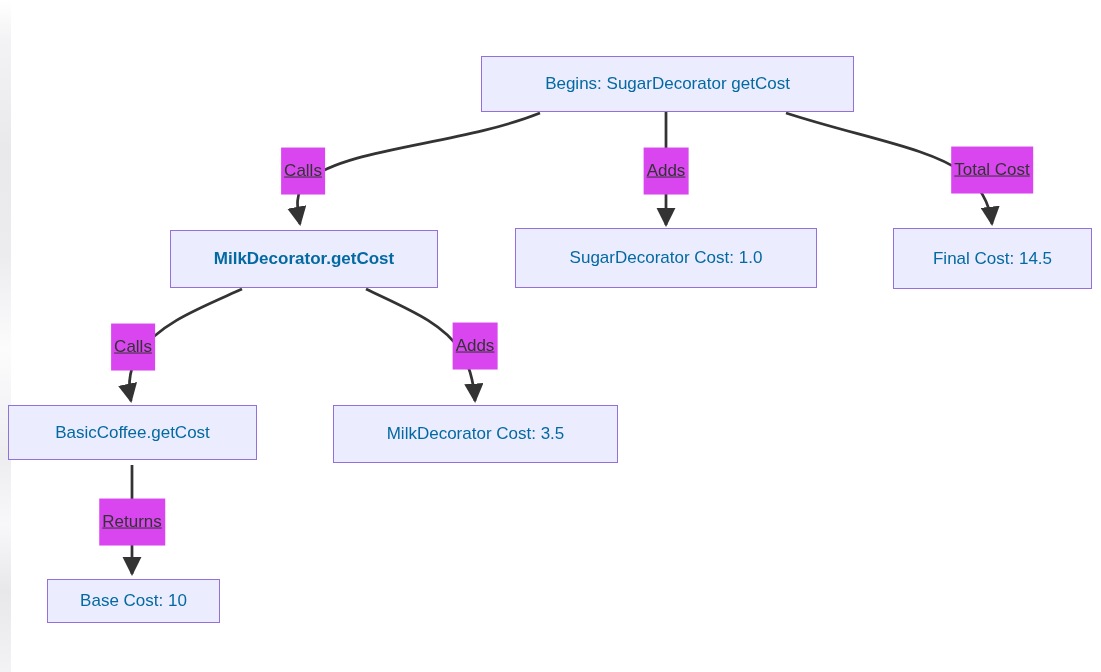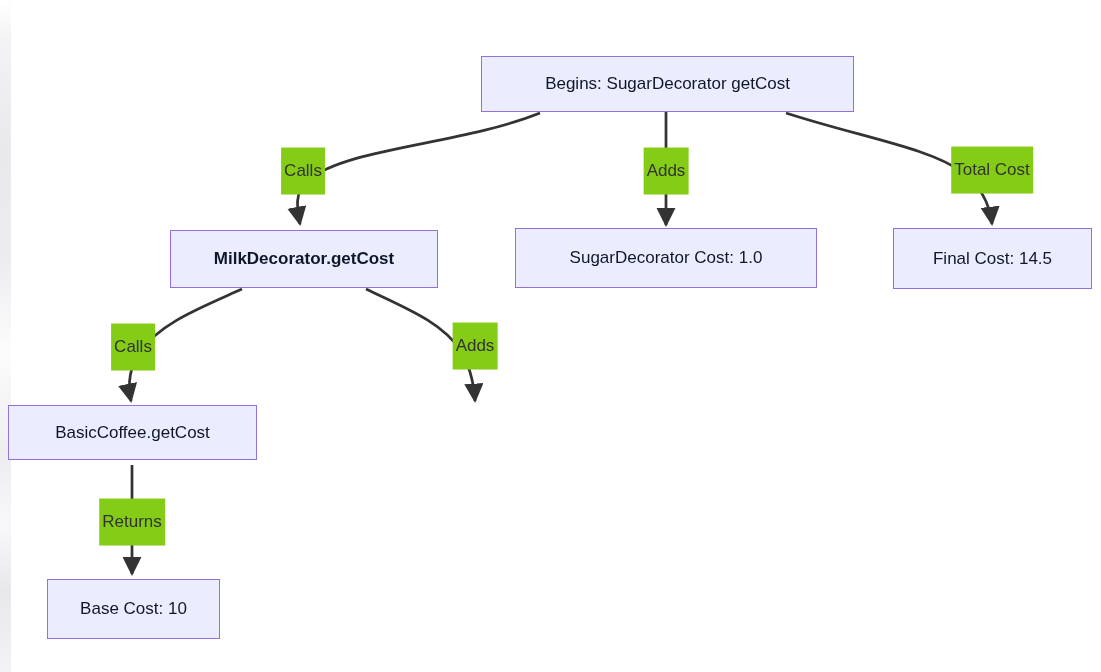--- a/index.html
+++ b/index.html
@@ -32,46 +32,47 @@
   .edge-path {
     fill: none;
     stroke: #333333;
     stroke-width: 2.75px;
   }
   .node {
     position: absolute;
     box-sizing: border-box;
     background: #ECECFF;
     border: 1px solid #9370DB;
-    color: #0f172a;
+    color: #0369a1;
     font-size: 17px;
     display: flex;
     align-items: center;
     justify-content: center;
     text-align: center;
     white-space: nowrap;
   }
   .edge-label {
     position: absolute;
     transform: translate(-50%, -50%);
-    background: #84cc16;
+    background: #d946ef;
     color: #333333;
     font-size: 17px;
     line-height: 1.35;
     padding: 12px 3px;
     white-space: nowrap;
+    text-decoration: underline;
   }
   
   #n-begins     { left: 481px; top:  56px; width: 373px; height: 56px; }
   #n-milkget    { left: 170px; top: 230px; width: 268px; height: 58px; font-weight: bold; }
   #n-sugarcost  { left: 515px; top: 228px; width: 302px; height: 60px; align-items: center; }
   #n-finalcost  { left: 893px; top: 228px; width: 199px; height: 61px; justify-content: center; }
   #n-basicget   { left:   8px; top: 405px; width: 249px; height: 55px; }
   #n-milkcost   { left: 333px; top: 405px; width: 285px; height: 58px; }
-  #n-basecost   { left:  47px; top: 579px; width: 173px; height: 60px; }
+  #n-basecost   { left:  47px; top: 579px; width: 173px; height: 44px; }
   
   #l-calls1  { left: 303px; top: 171px; }
   #l-adds1   { left: 666px; top: 171px; }
   #l-total   { left: 992px; top: 170px; }
   #l-calls2  { left: 133px; top: 347px; }
   #l-adds2   { left: 475px; top: 346px; }
   #l-returns { left: 132px; top: 522px; }
 </style>
 </head>
 <body>
@@ -107,20 +108,23 @@
   </div>
 
   <div class="node" id="n-finalcost">
     <span>Final Cost: 14.5</span>
   </div>
 
   <div class="node" id="n-basicget">
     <span>BasicCoffee.getCost</span>
   </div>
 
+  <div class="node" id="n-milkcost">
+    <span>MilkDecorator Cost: 3.5</span>
+  </div>
 
   <div class="node" id="n-basecost">
     <span>Base Cost: 10</span>
   </div>
 
   <div class="edge-label" id="l-calls1">Calls</div>
 
   <div class="edge-label" id="l-adds1">Adds</div>
 
   <div class="edge-label" id="l-total">Total Cost</div>

